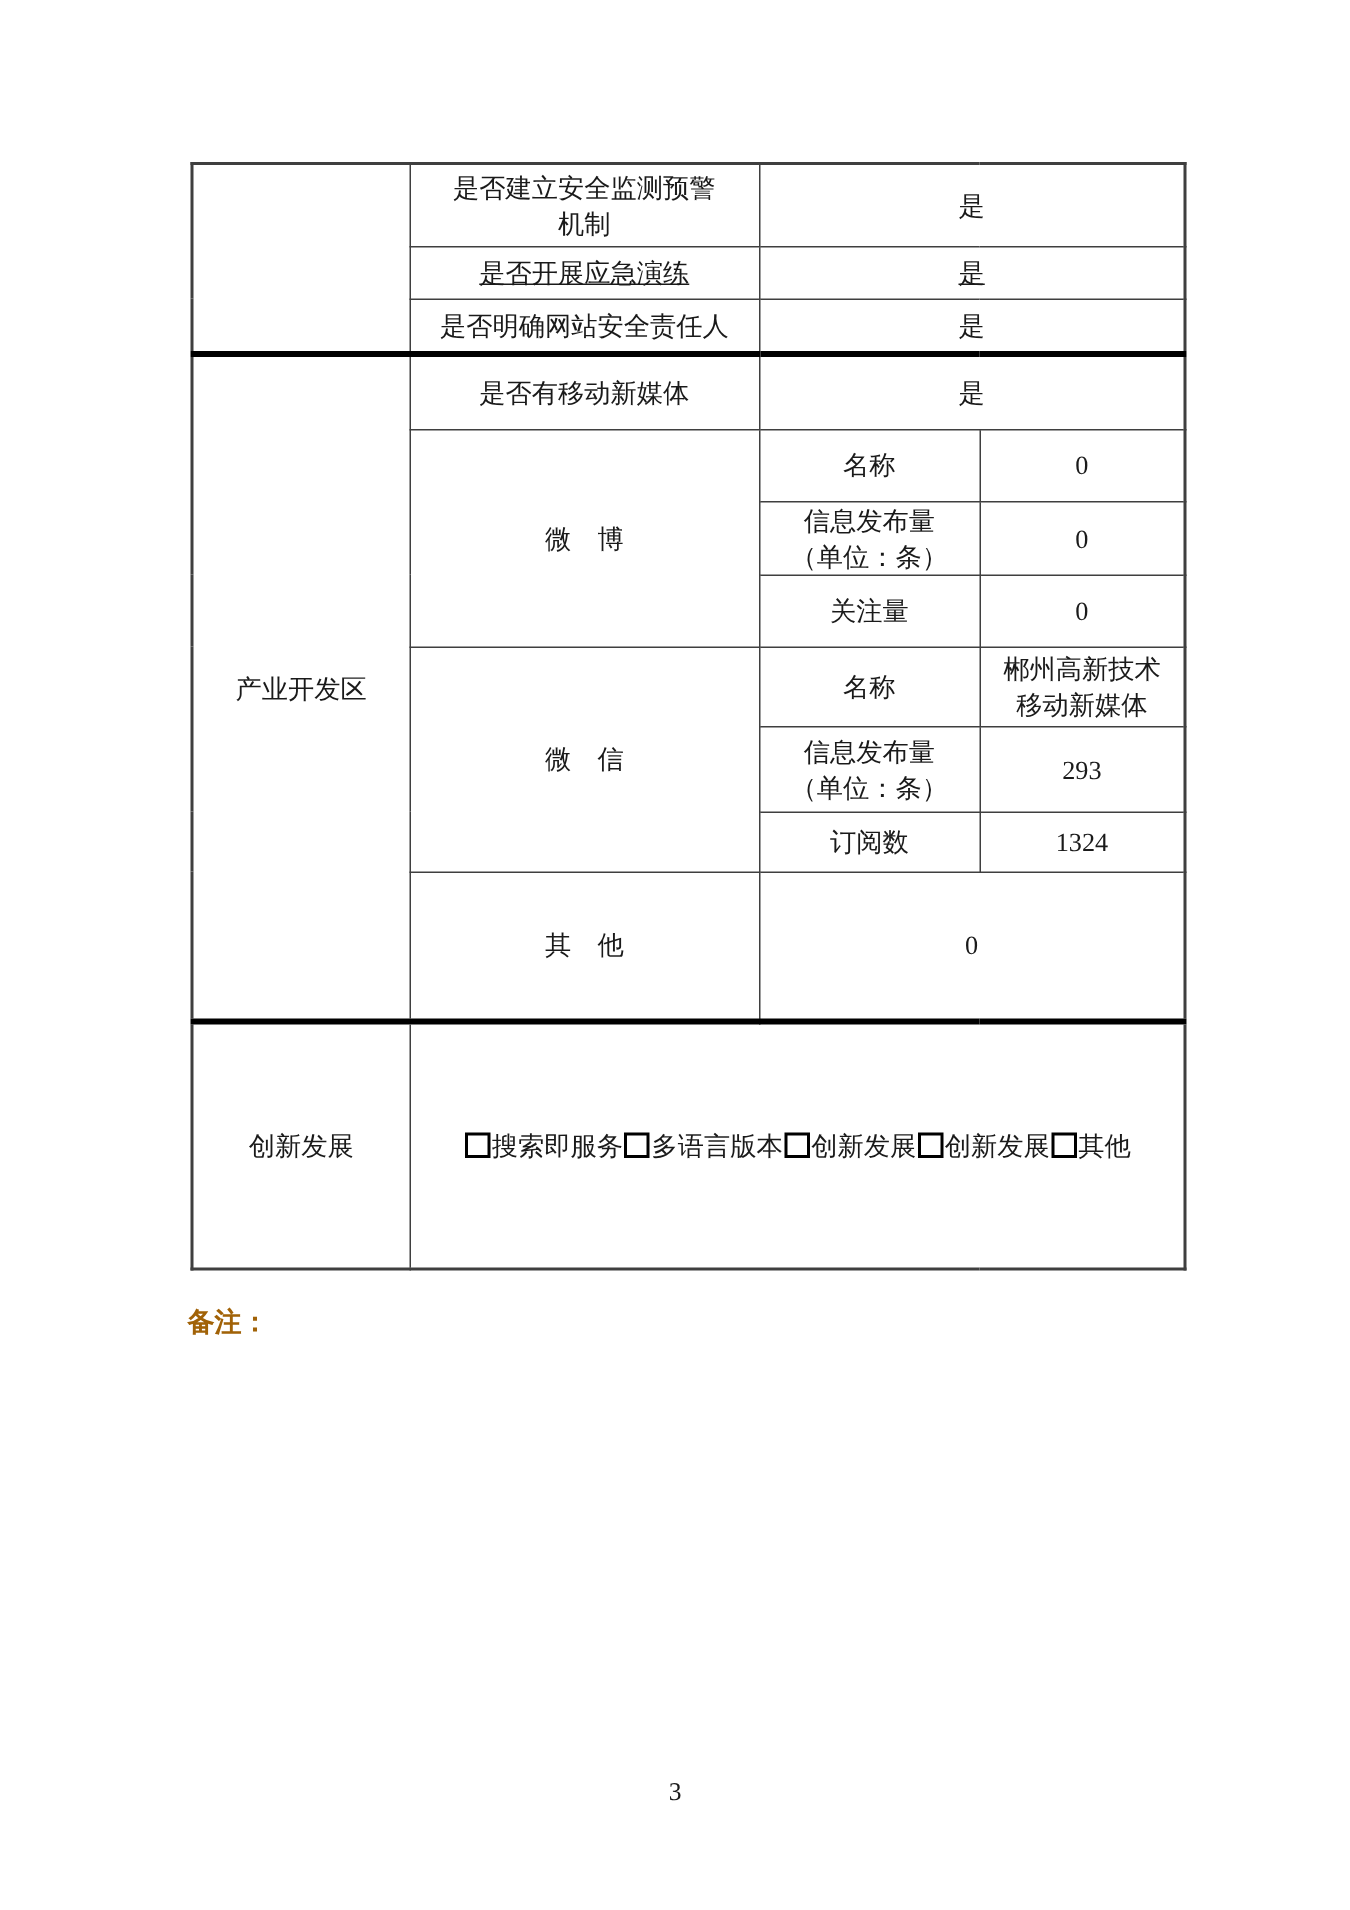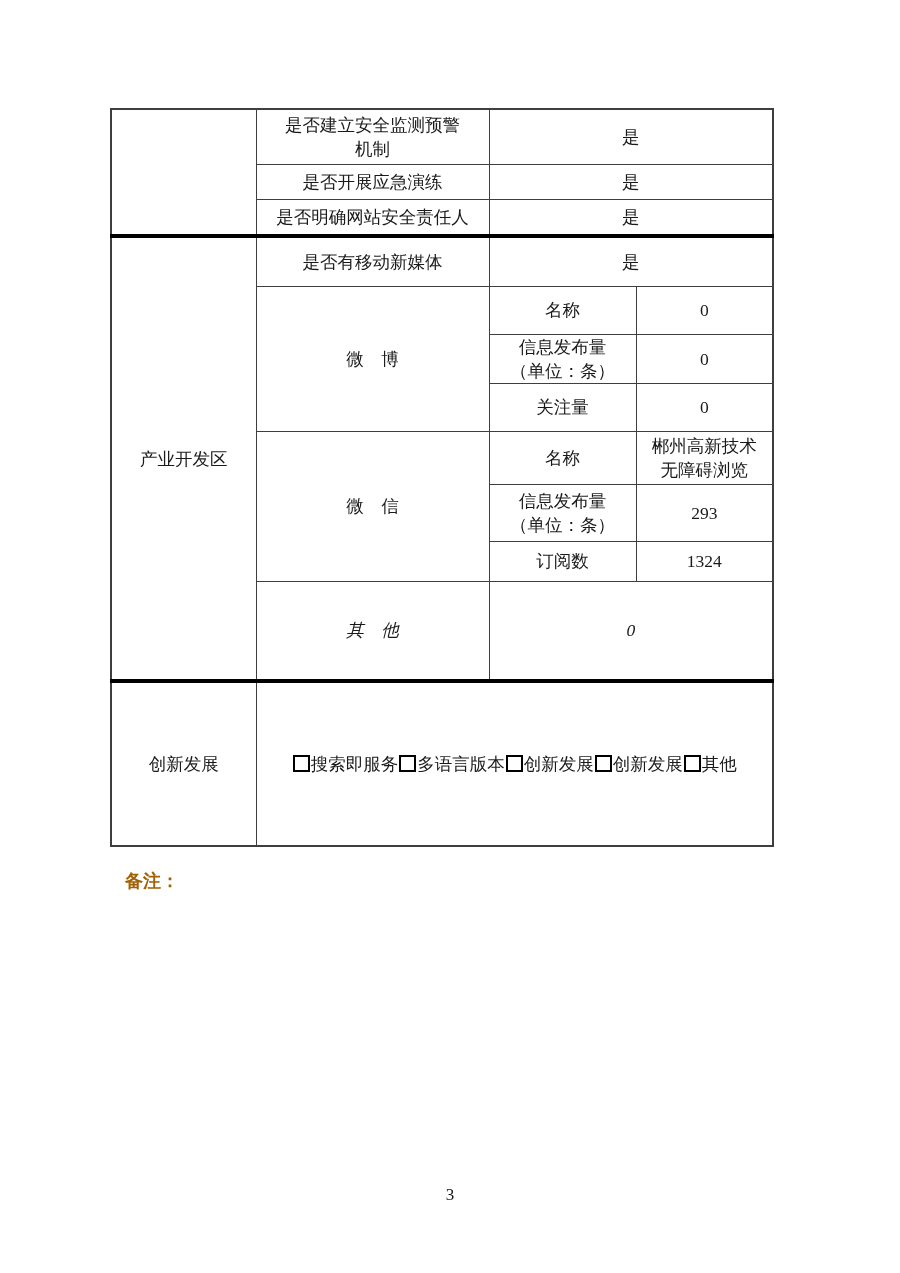--- a/index.html
+++ b/index.html
@@ -10,21 +10,21 @@
   body {
     width: 900px;
     height: 1273px;
     position: relative;
     overflow: hidden;
     font-family: "Liberation Serif", "DejaVu Serif", serif;
     color: #1a1a1a;
   }
   table.report-table {
     position: absolute;
-    left: 110px;
+    left: 127px;
     top: 108px;
     border-collapse: collapse;
     table-layout: fixed;
     border: 2px solid #3f3f3f;
   }
   table.report-table td {
     border: 1px solid #3f3f3f;
     text-align: center;
     vertical-align: middle;
     padding: 0;
@@ -79,21 +79,21 @@
   </colgroup>
   <tbody>
     <tr style="height:55px;">
       <td rowspan="3" class="group-bottom"></td>
       <td>
         <div>是否建立安全监测预警</div>
         <div>机制</div>
       </td>
       <td colspan="2">是</td>
     </tr>
-    <tr style="height:35px;">
+    <tr style="height:35px;text-decoration:underline;">
       <td>是否开展应急演练</td>
       <td colspan="2">是</td>
     </tr>
     <tr style="height:37px;margin-top:44px;">
       <td>是否明确网站安全责任人</td>
       <td colspan="2">是</td>
     </tr>
 
     <tr class="section-start" style="height:50px;">
       <td rowspan="8" class="group-bottom">产业开发区</td>
@@ -116,36 +116,36 @@
     <tr style="height:48px;">
       <td>关注量</td>
       <td>0</td>
     </tr>
 
     <tr style="height:53px;">
       <td rowspan="3">微　信</td>
       <td>名称</td>
       <td>
         <div>郴州高新技术</div>
-        <div>无障碍浏览</div>
+        <div>移动新媒体</div>
       </td>
     </tr>
     <tr style="height:57px;">
       <td>
         <div>信息发布量</div>
         <div>（单位：条）</div>
       </td>
       <td>293</td>
     </tr>
     <tr style="height:40px;">
       <td>订阅数</td>
       <td>1324</td>
     </tr>
 
-    <tr style="height:100px;font-style:italic;">
+    <tr style="height:100px;">
       <td>其　他</td>
       <td colspan="2">0</td>
     </tr>
 
     <tr class="section-start" style="height:165px;">
       <td>创新发展</td>
       <td colspan="3">
         <span class="opt"><span class="checkbox"></span><span>搜索即服务</span></span><span class="opt"><span class="checkbox"></span><span>多语言版本</span></span><span class="opt"><span class="checkbox"></span><span>创新发展</span></span><span class="opt"><span class="checkbox"></span><span>创新发展</span></span><span class="opt"><span class="checkbox"></span><span>其他</span></span>
       </td>
     </tr>

